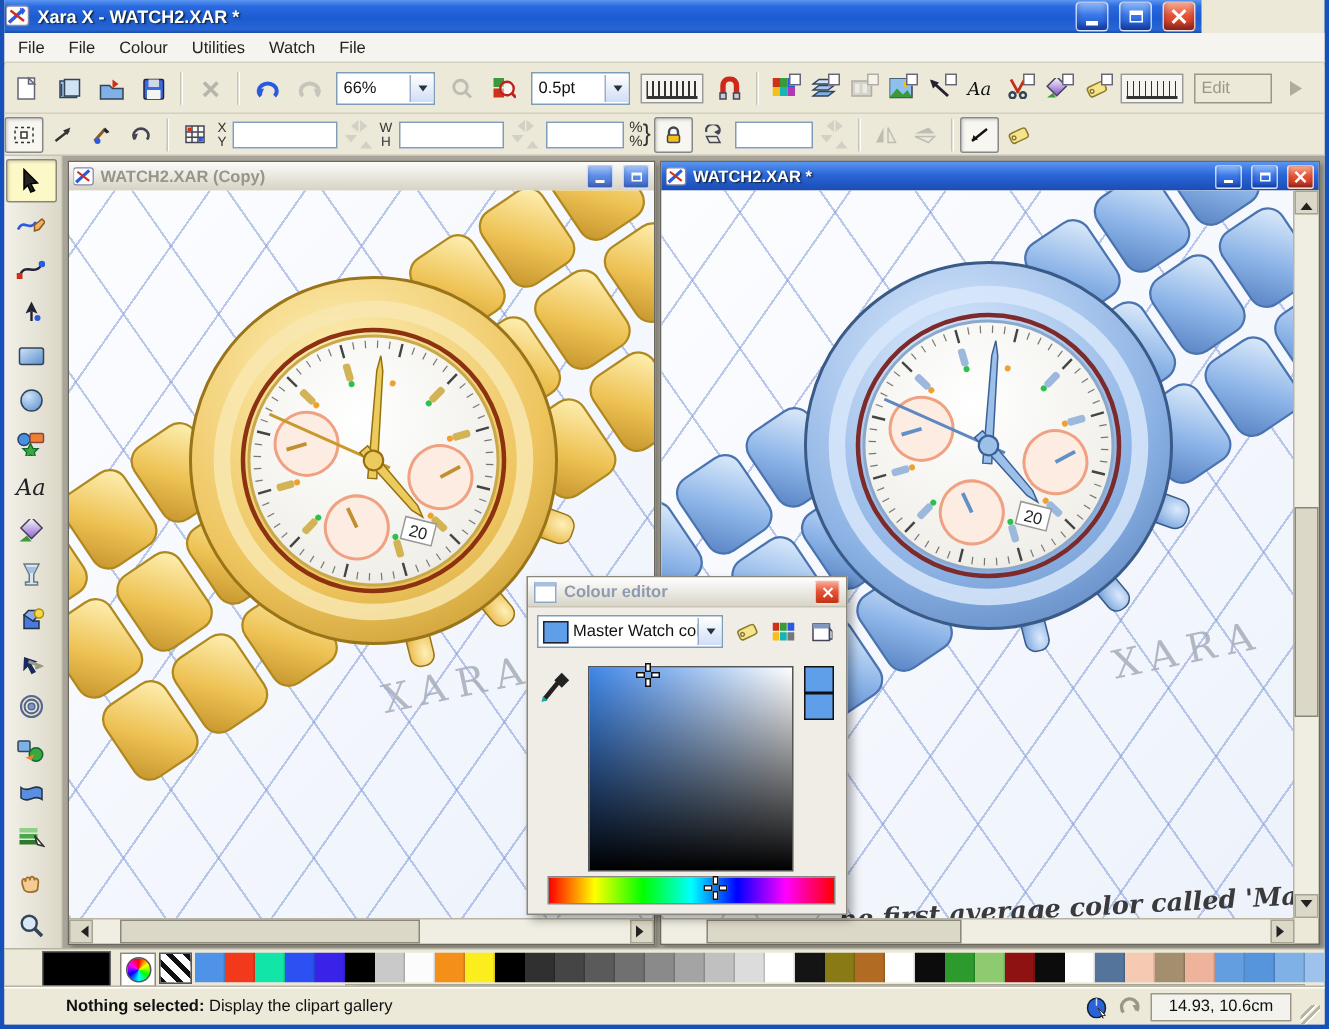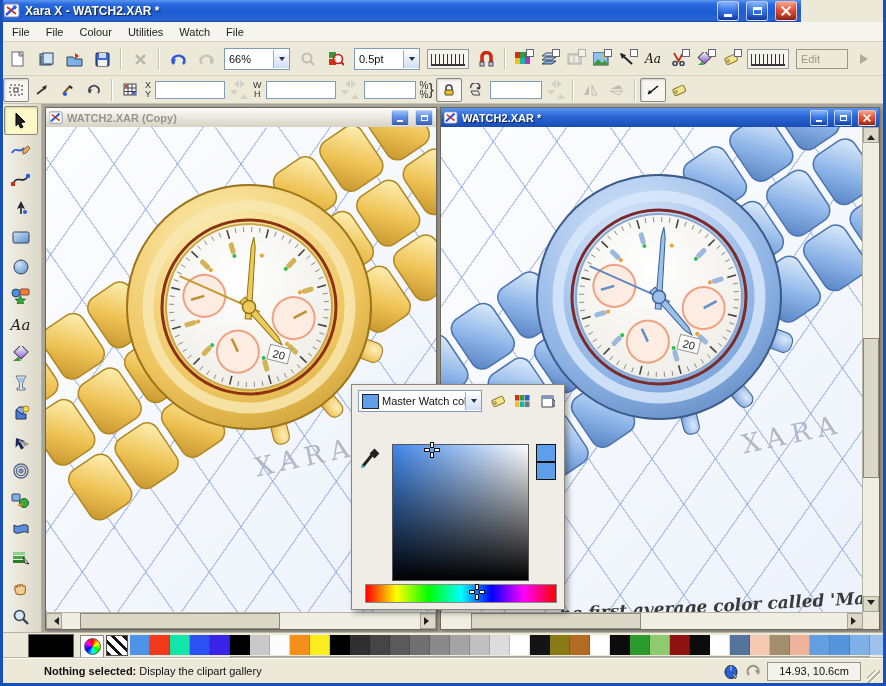--- a/index.html
+++ b/index.html
@@ -1005,20 +1005,27 @@
         <span class="sb-thumb" style="width:170px;height:16px;"></span>
         <span style="flex:1;"></span>
         <span class="sb-btn">
             <span class="t-r"></span>
           </span>
       </div>
     </div>
   </div>
 
   <div class="dialog">
+    <div class="dlg-title">
+      <span class="dlg-ico"></span>
+      <span class="dt-text">Colour editor</span>
+      <span class="dlg-close">
+          <span class="g-close"></span>
+        </span>
+    </div>
     <div class="dlg-row">
       <span class="name-combo">
         <span class="sw"></span>
         <span class="val">Master Watch col</span>
         <span class="drop">
             <span class="tri-dn"></span>
           </span>
       </span>
       <span class="dlg-tool">
         <svg width="16" height="14">

